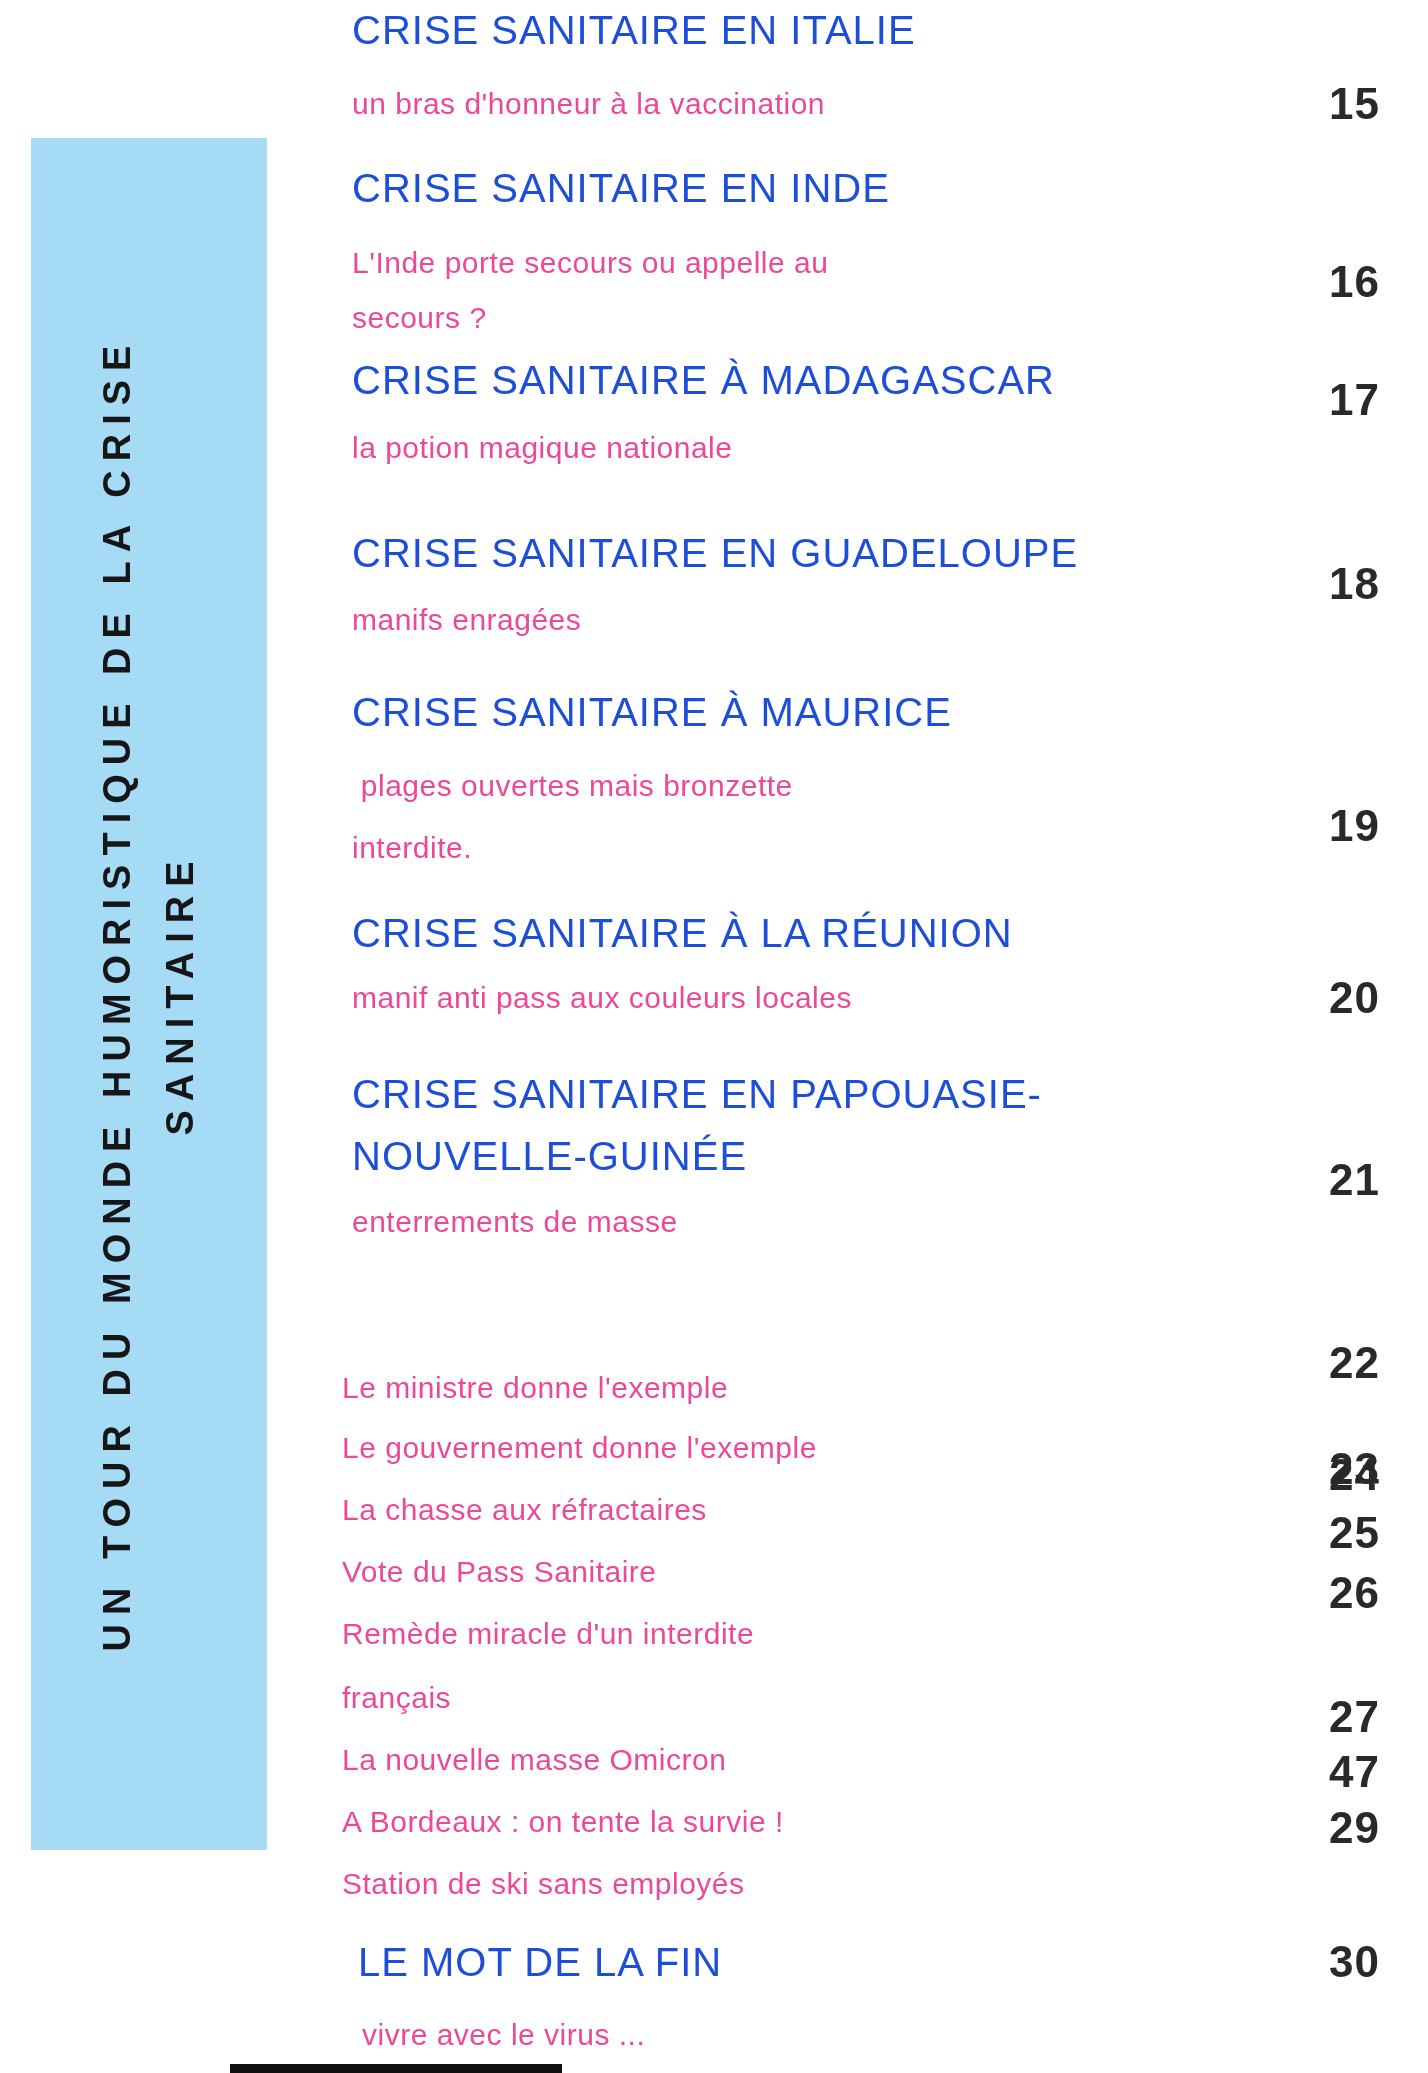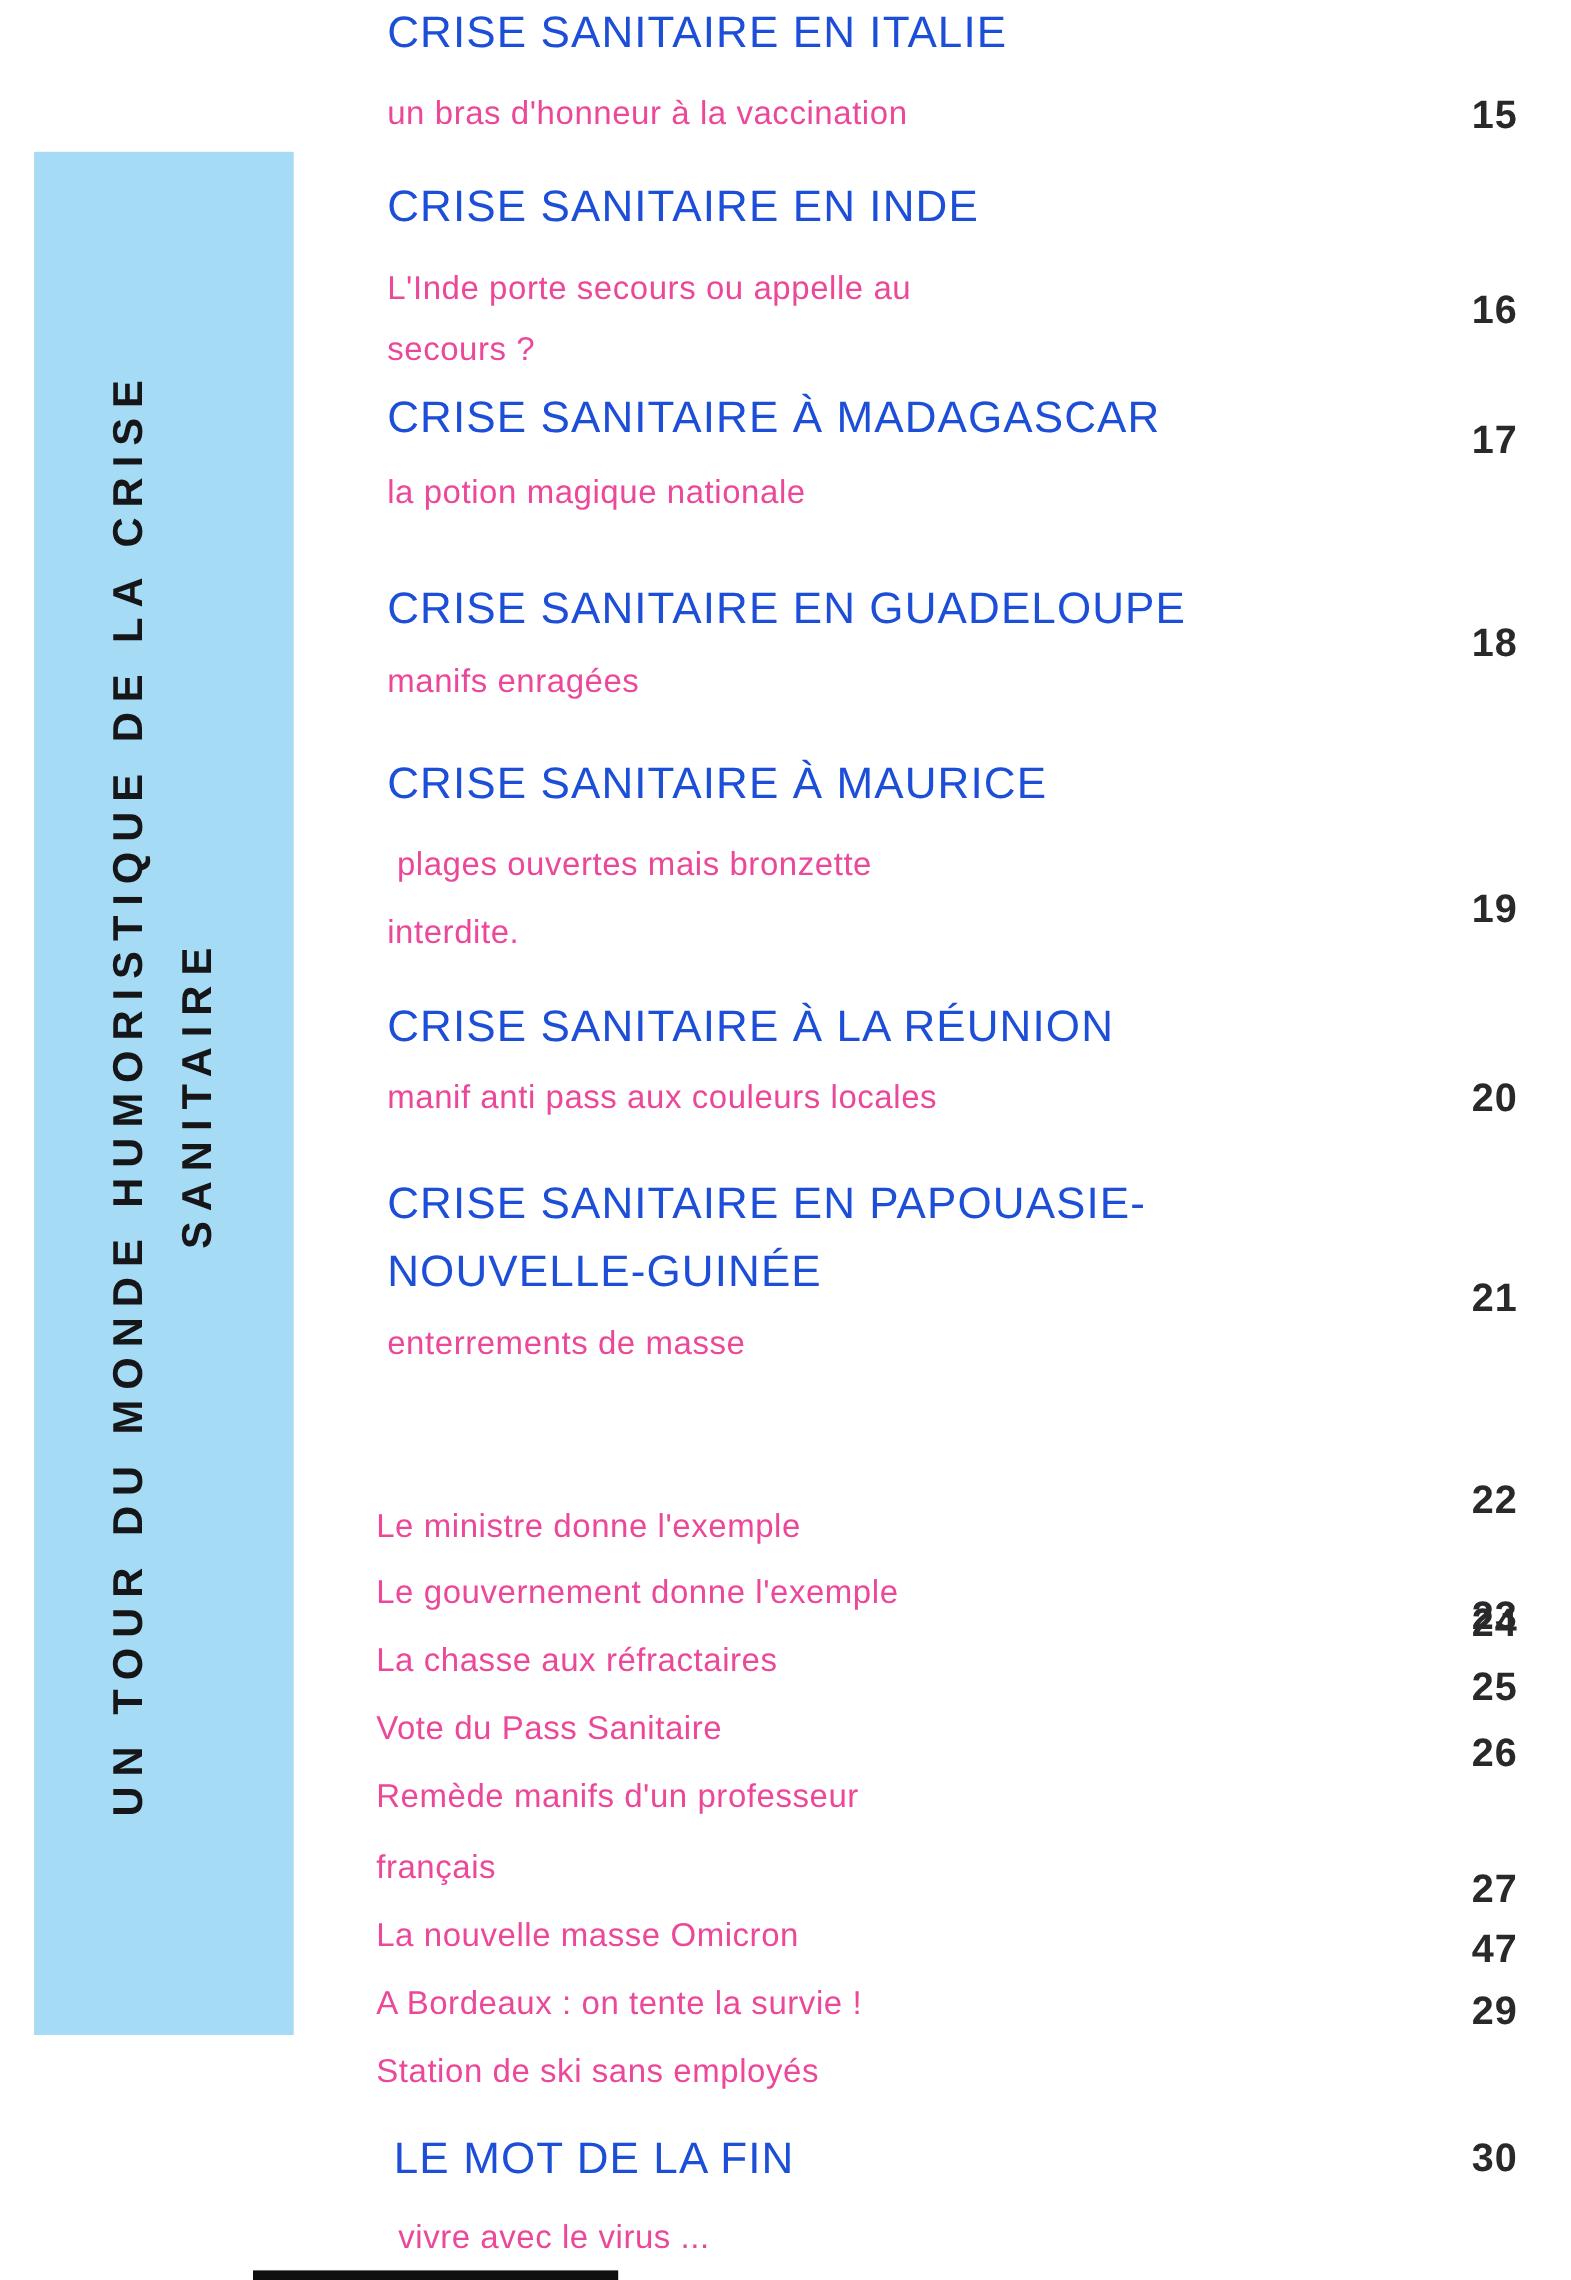--- a/index.html
+++ b/index.html
@@ -46,21 +46,21 @@
     letter-spacing:0.5px;
     line-height:54px;
     color:#ec4899;
     white-space:pre;
   }
   .n{
     position:absolute;
     right:48px;
     width:120px;
     text-align:right;
-    font-size:36px;
+    font-size:44px;
     font-weight:800;
     letter-spacing:1px;
     line-height:42px;
     color:#29282b;
   }
   .bottom-bar{
     position:absolute;
     left:230px;top:2064px;
     width:332px;height:9px;
     background:#101010;
@@ -106,21 +106,21 @@
 
   <div class="h" style="top:1069px">CRISE SANITAIRE EN PAPOUASIE-</div>
   <div class="h" style="top:1131px">NOUVELLE-GUINÉE</div>
   <div class="s" style="top:1195px">enterrements de masse</div>
   <div class="n" style="top:1159px">21</div>
 
   <div class="s" style="top:1361px;left:342px">Le ministre donne l'exemple</div>
   <div class="s" style="top:1421px;left:342px">Le gouvernement donne l'exemple</div>
   <div class="s" style="top:1483px;left:342px">La chasse aux réfractaires</div>
   <div class="s" style="top:1545px;left:342px">Vote du Pass Sanitaire</div>
-  <div class="s" style="top:1607px;left:342px">Remède manifs d'un professeur</div>
+  <div class="s" style="top:1607px;left:342px">Remède miracle d'un interdite</div>
   <div class="s" style="top:1671px;left:342px">français</div>
   <div class="s" style="top:1733px;left:342px">La nouvelle masse Omicron</div>
   <div class="s" style="top:1795px;left:342px">A Bordeaux : on tente la survie !</div>
   <div class="s" style="top:1857px;left:342px">Station de ski sans employés</div>
   <div class="n" style="top:1342px">22</div>
   <div class="n" style="top:1448px">23</div>
   <div class="n" style="top:1454px">24</div>
   <div class="n" style="top:1512px">25</div>
   <div class="n" style="top:1572px">26</div>
   <div class="n" style="top:1696px">27</div>

